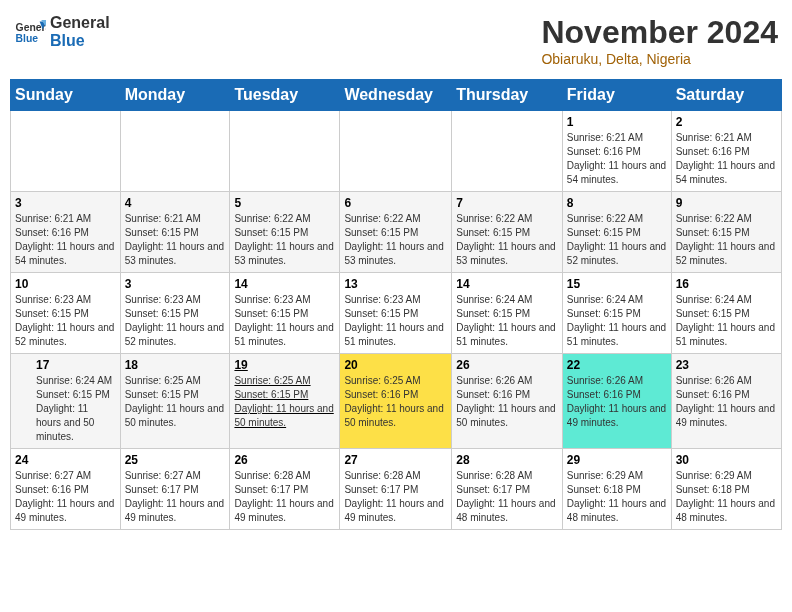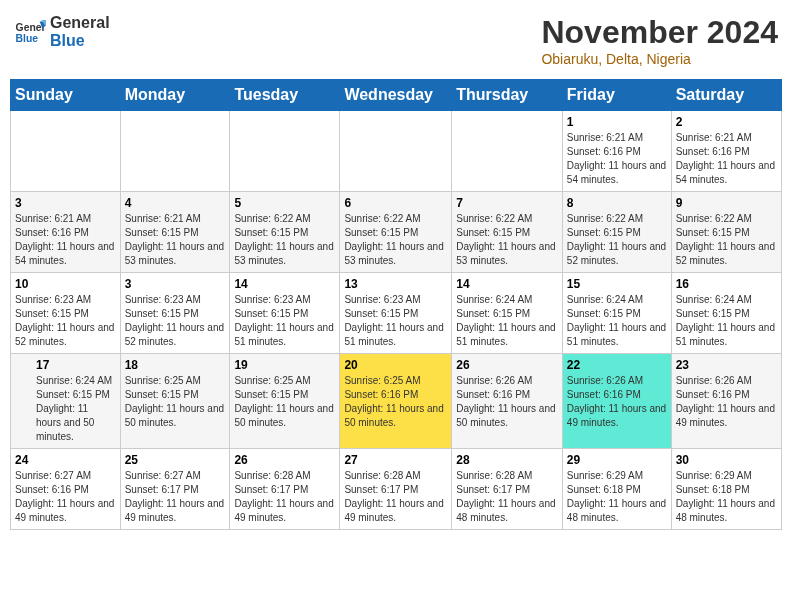--- a/index.html
+++ b/index.html
@@ -225,21 +225,21 @@
           <div class="day-info" style="white-space: pre-line;">Sunrise: 6:24 AM
 Sunset: 6:15 PM
 Daylight: 11 hours and 50 minutes.</div>
         </td>
         <td style="background: rgb(245, 245, 245);">
           <div class="day-number">18</div>
           <div class="day-info" style="white-space: pre-line;">Sunrise: 6:25 AM
 Sunset: 6:15 PM
 Daylight: 11 hours and 50 minutes.</div>
         </td>
-        <td style="background: rgb(245, 245, 245);">
+        <td style="background: rgb(245, 245, 245); text-decoration: underline;">
           <div class="day-number">19</div>
           <div class="day-info" style="white-space: pre-line;">Sunrise: 6:25 AM
 Sunset: 6:15 PM
 Daylight: 11 hours and 50 minutes.</div>
         </td>
         <td style="background: #fde047;">
           <div class="day-number">20</div>
           <div class="day-info" style="white-space: pre-line;">Sunrise: 6:25 AM
 Sunset: 6:16 PM
 Daylight: 11 hours and 50 minutes.</div>

